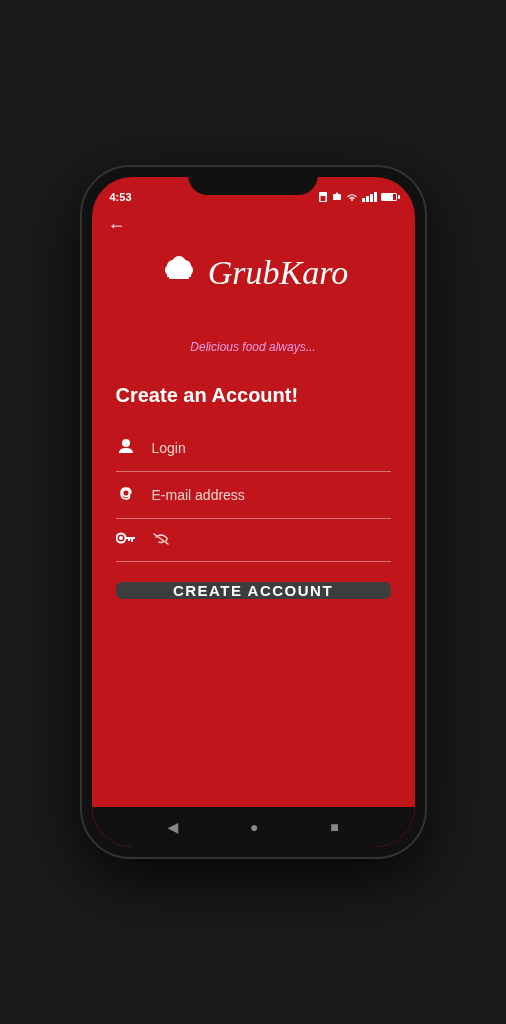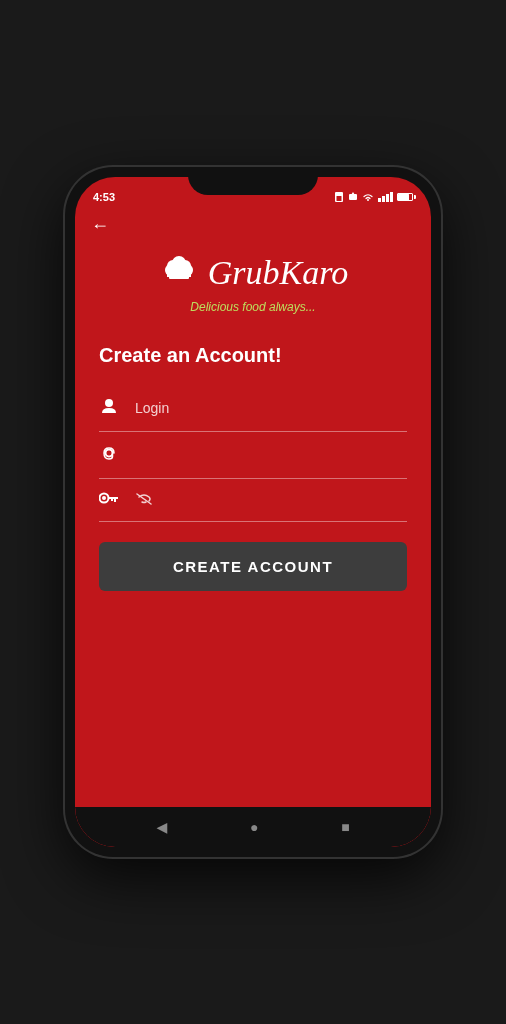--- a/index.html
+++ b/index.html
@@ -6,21 +6,21 @@
     body {
       background: #1a1a1a;
       display: flex;
       justify-content: center;
       align-items: center;
       min-height: 100vh;
       font-family: 'Arial', sans-serif;
     }
 
     .phone-outer {
-      width: 376px;
+      width: 343px;
       height: 690px;
       background: #111;
       border-radius: 48px;
       padding: 10px;
       box-shadow: 0 0 0 2px #333, 0 20px 60px rgba(0,0,0,0.8);
       position: relative;
     }
 
     .phone-inner {
       width: 100%;
@@ -76,20 +76,21 @@
       font-size: 18px;
       cursor: pointer;
     }
 
     
     .logo-area {
       display: flex;
       flex-direction: column;
       align-items: center;
       padding: 10px 20px 20px 20px;
+      gap: 40px;
     }
 
     .logo-row {
       display: flex;
       align-items: center;
       gap: 8px;
     }
 
     .chef-icon {
       font-size: 32px;
@@ -98,21 +99,21 @@
 
     .brand-name {
       font-size: 34px;
       color: white;
       font-style: italic;
       font-weight: 300;
       font-family: Georgia, 'Times New Roman', serif;
     }
 
     .brand-tagline {
-      color: #bef264;
+      color: #f0abfc;
       font-size: 12px;
       font-style: italic;
       margin-top: 2px;
       opacity: 0.9;
     }
 
     
     .form-area {
       flex: 1;
       padding: 10px 24px 20px 24px;
@@ -161,21 +162,20 @@
       cursor: pointer;
       opacity: 0.8;
     }
 
     
     .create-btn {
       background: #3d3d3d;
       color: white;
       border: none;
       border-radius: 6px;
-      padding: 16px;
       font-size: 15px;
       font-weight: bold;
       letter-spacing: 1.5px;
       cursor: pointer;
       width: 100%;
       margin-top: 20px;
     }
 
     
     .bottom-bar {
@@ -303,20 +303,21 @@
         <input class="input-field" type="text" placeholder="Login" style="">
       </div>
 
       <div class="input-row">
         <span class="input-icon">
           <svg width="18" height="18" viewBox="0 0 18 18" fill="none" stroke="white" stroke-width="1.5">
             <circle cx="9" cy="9" r="3.5"></circle>
             <path d="M12.5,9 a3.5,3.5 0 1,0 0,0.01 L12.5,12.5 Q12.5,15 9,15 Q4,15 4,9 Q4,4 9,4 Q14,4 14,9" stroke="white" fill="none" stroke-linecap="round"></path>
           </svg>
         </span>
+        <input class="input-field" type="email" placeholder="E-mail address" style="">
       </div>
 
 
       <div class="input-row">
         <span class="input-icon">
           <svg width="20" height="14" viewBox="0 0 20 14" fill="white">
             <circle cx="5" cy="7" r="4.5" fill="none" stroke="white" stroke-width="2"></circle>
             <circle cx="5" cy="7" r="2" fill="white"></circle>
             <rect x="9" y="6" width="10" height="2" fill="white"></rect>
             <rect x="15" y="8" width="2" height="3" fill="white"></rect>

